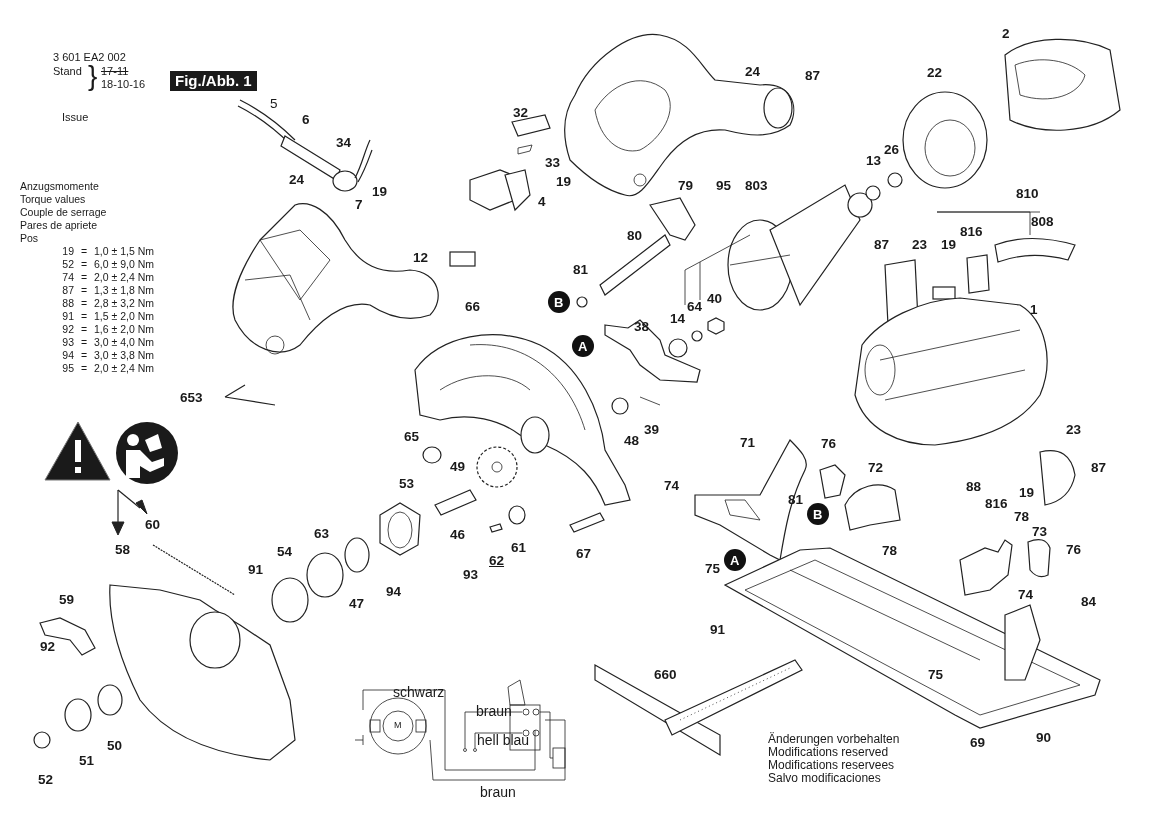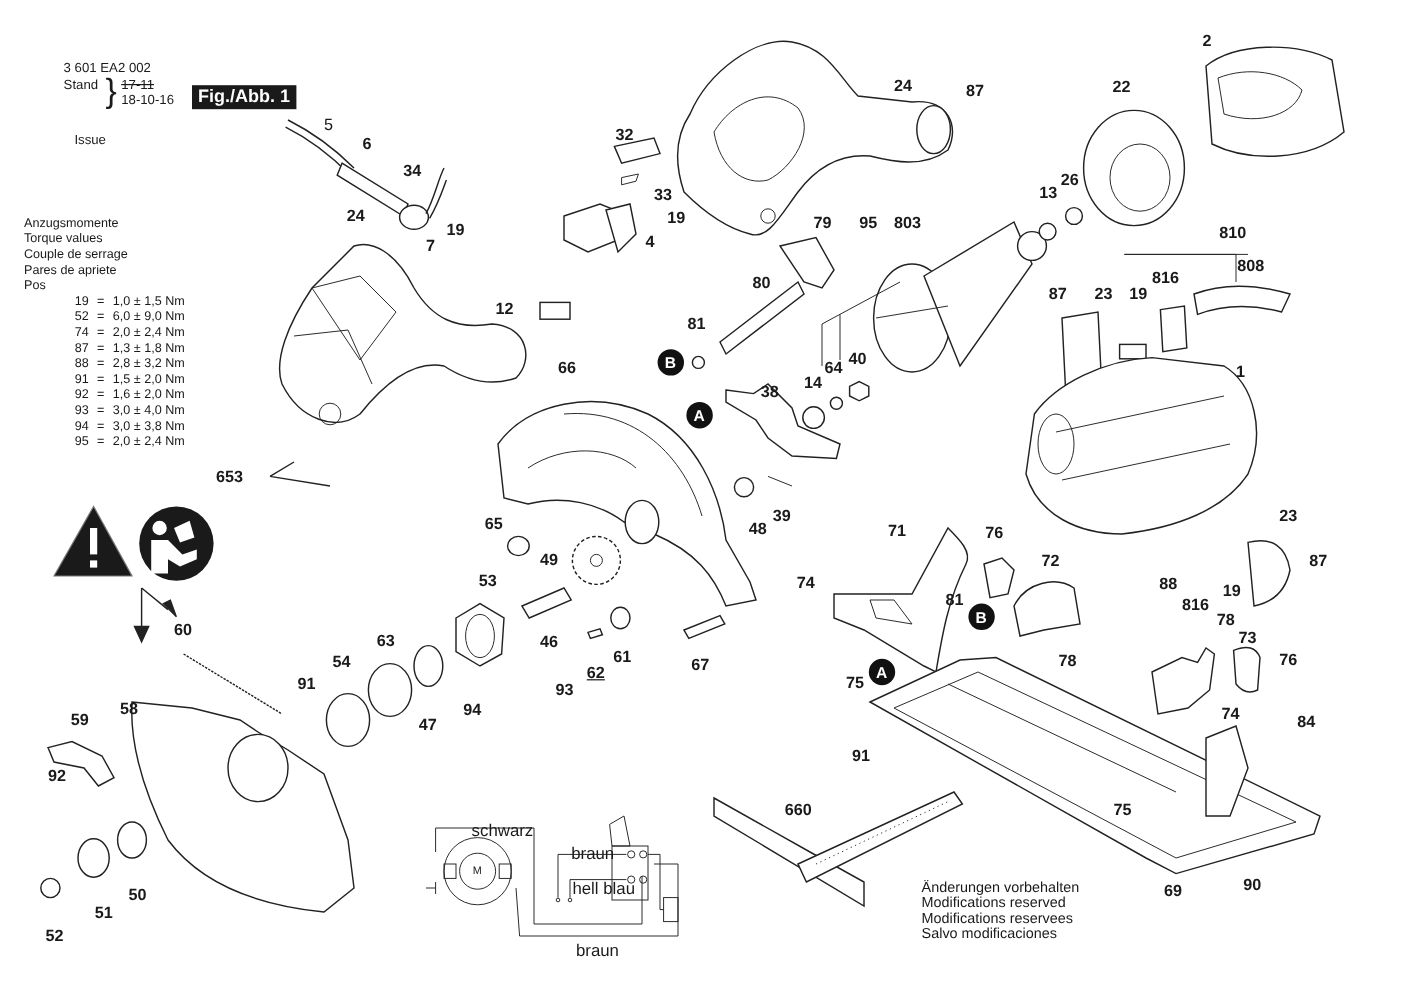--- a/index.html
+++ b/index.html
@@ -233,21 +233,21 @@
   <path class="thin" d="M937 212 L1040 212"></path>
   <path class="thin" d="M685 270 L750 235 M685 270 L685 305 M700 262 L700 300"></path>
 </svg>
 
 <div class="abs hdr" style="left:53px;top:51px;">3 601 EA2 002</div>
 <div class="abs hdr" style="left:53px;top:65px;">Stand</div>
 <div class="abs hdr" style="left:62px;top:78px;margin-top:33px;">Issue</div>
 <div class="abs" style="left:88px;top:62px;font-size:28px;line-height:28px;font-weight:300;">}</div>
 <div class="abs hdr" style="left:101px;top:65px;text-decoration:line-through;">17-11</div>
 <div class="abs hdr" style="left:101px;top:78px;">18-10-16</div>
-<div class="abs figbox" style="left:160px;top:71px;">Fig./Abb. 1</div>
+<div class="abs figbox" style="left:170px;top:71px;">Fig./Abb. 1</div>
 
 <div class="abs torque" style="left:20px;top:145px;margin-top:35px;">
   <div>Anzugsmomente</div>
   <div>Torque values</div>
   <div>Couple de serrage</div>
   <div>Pares de apriete</div>
   <div>Pos</div>
   <div class="trow">
       <span class="pos">19</span>
       <span class="eq">=</span>
@@ -347,21 +347,21 @@
 <div class="lbl" style="left:1030px;top:303px;">1</div>
 <div class="lbl" style="left:465px;top:300px;">66</div>
 <div class="lbl" style="left:634px;top:320px;">38</div>
 <div class="lbl" style="left:180px;top:391px;">653</div>
 <div class="lbl" style="left:404px;top:430px;">65</div>
 <div class="lbl" style="left:624px;top:434px;">48</div>
 <div class="lbl" style="left:644px;top:423px;">39</div>
 <div class="lbl" style="left:450px;top:460px;">49</div>
 <div class="lbl" style="left:399px;top:477px;">53</div>
 <div class="lbl" style="left:145px;top:518px;">60</div>
-<div class="lbl" style="left:100px;top:543px;margin-top:41px;">58</div>
+<div class="lbl" style="left:115px;top:543px;">58</div>
 <div class="lbl" style="left:314px;top:527px;">63</div>
 <div class="lbl" style="left:450px;top:528px;">46</div>
 <div class="lbl" style="left:511px;top:541px;">61</div>
 <div class="lbl" style="left:576px;top:547px;">67</div>
 <div class="lbl" style="left:248px;top:563px;">91</div>
 <div class="lbl" style="left:277px;top:545px;">54</div>
 <div class="lbl" style="left:489px;top:554px;text-decoration:underline;">62</div>
 <div class="lbl" style="left:463px;top:568px;">93</div>
 <div class="lbl" style="left:386px;top:585px;">94</div>
 <div class="lbl" style="left:349px;top:597px;">47</div>

